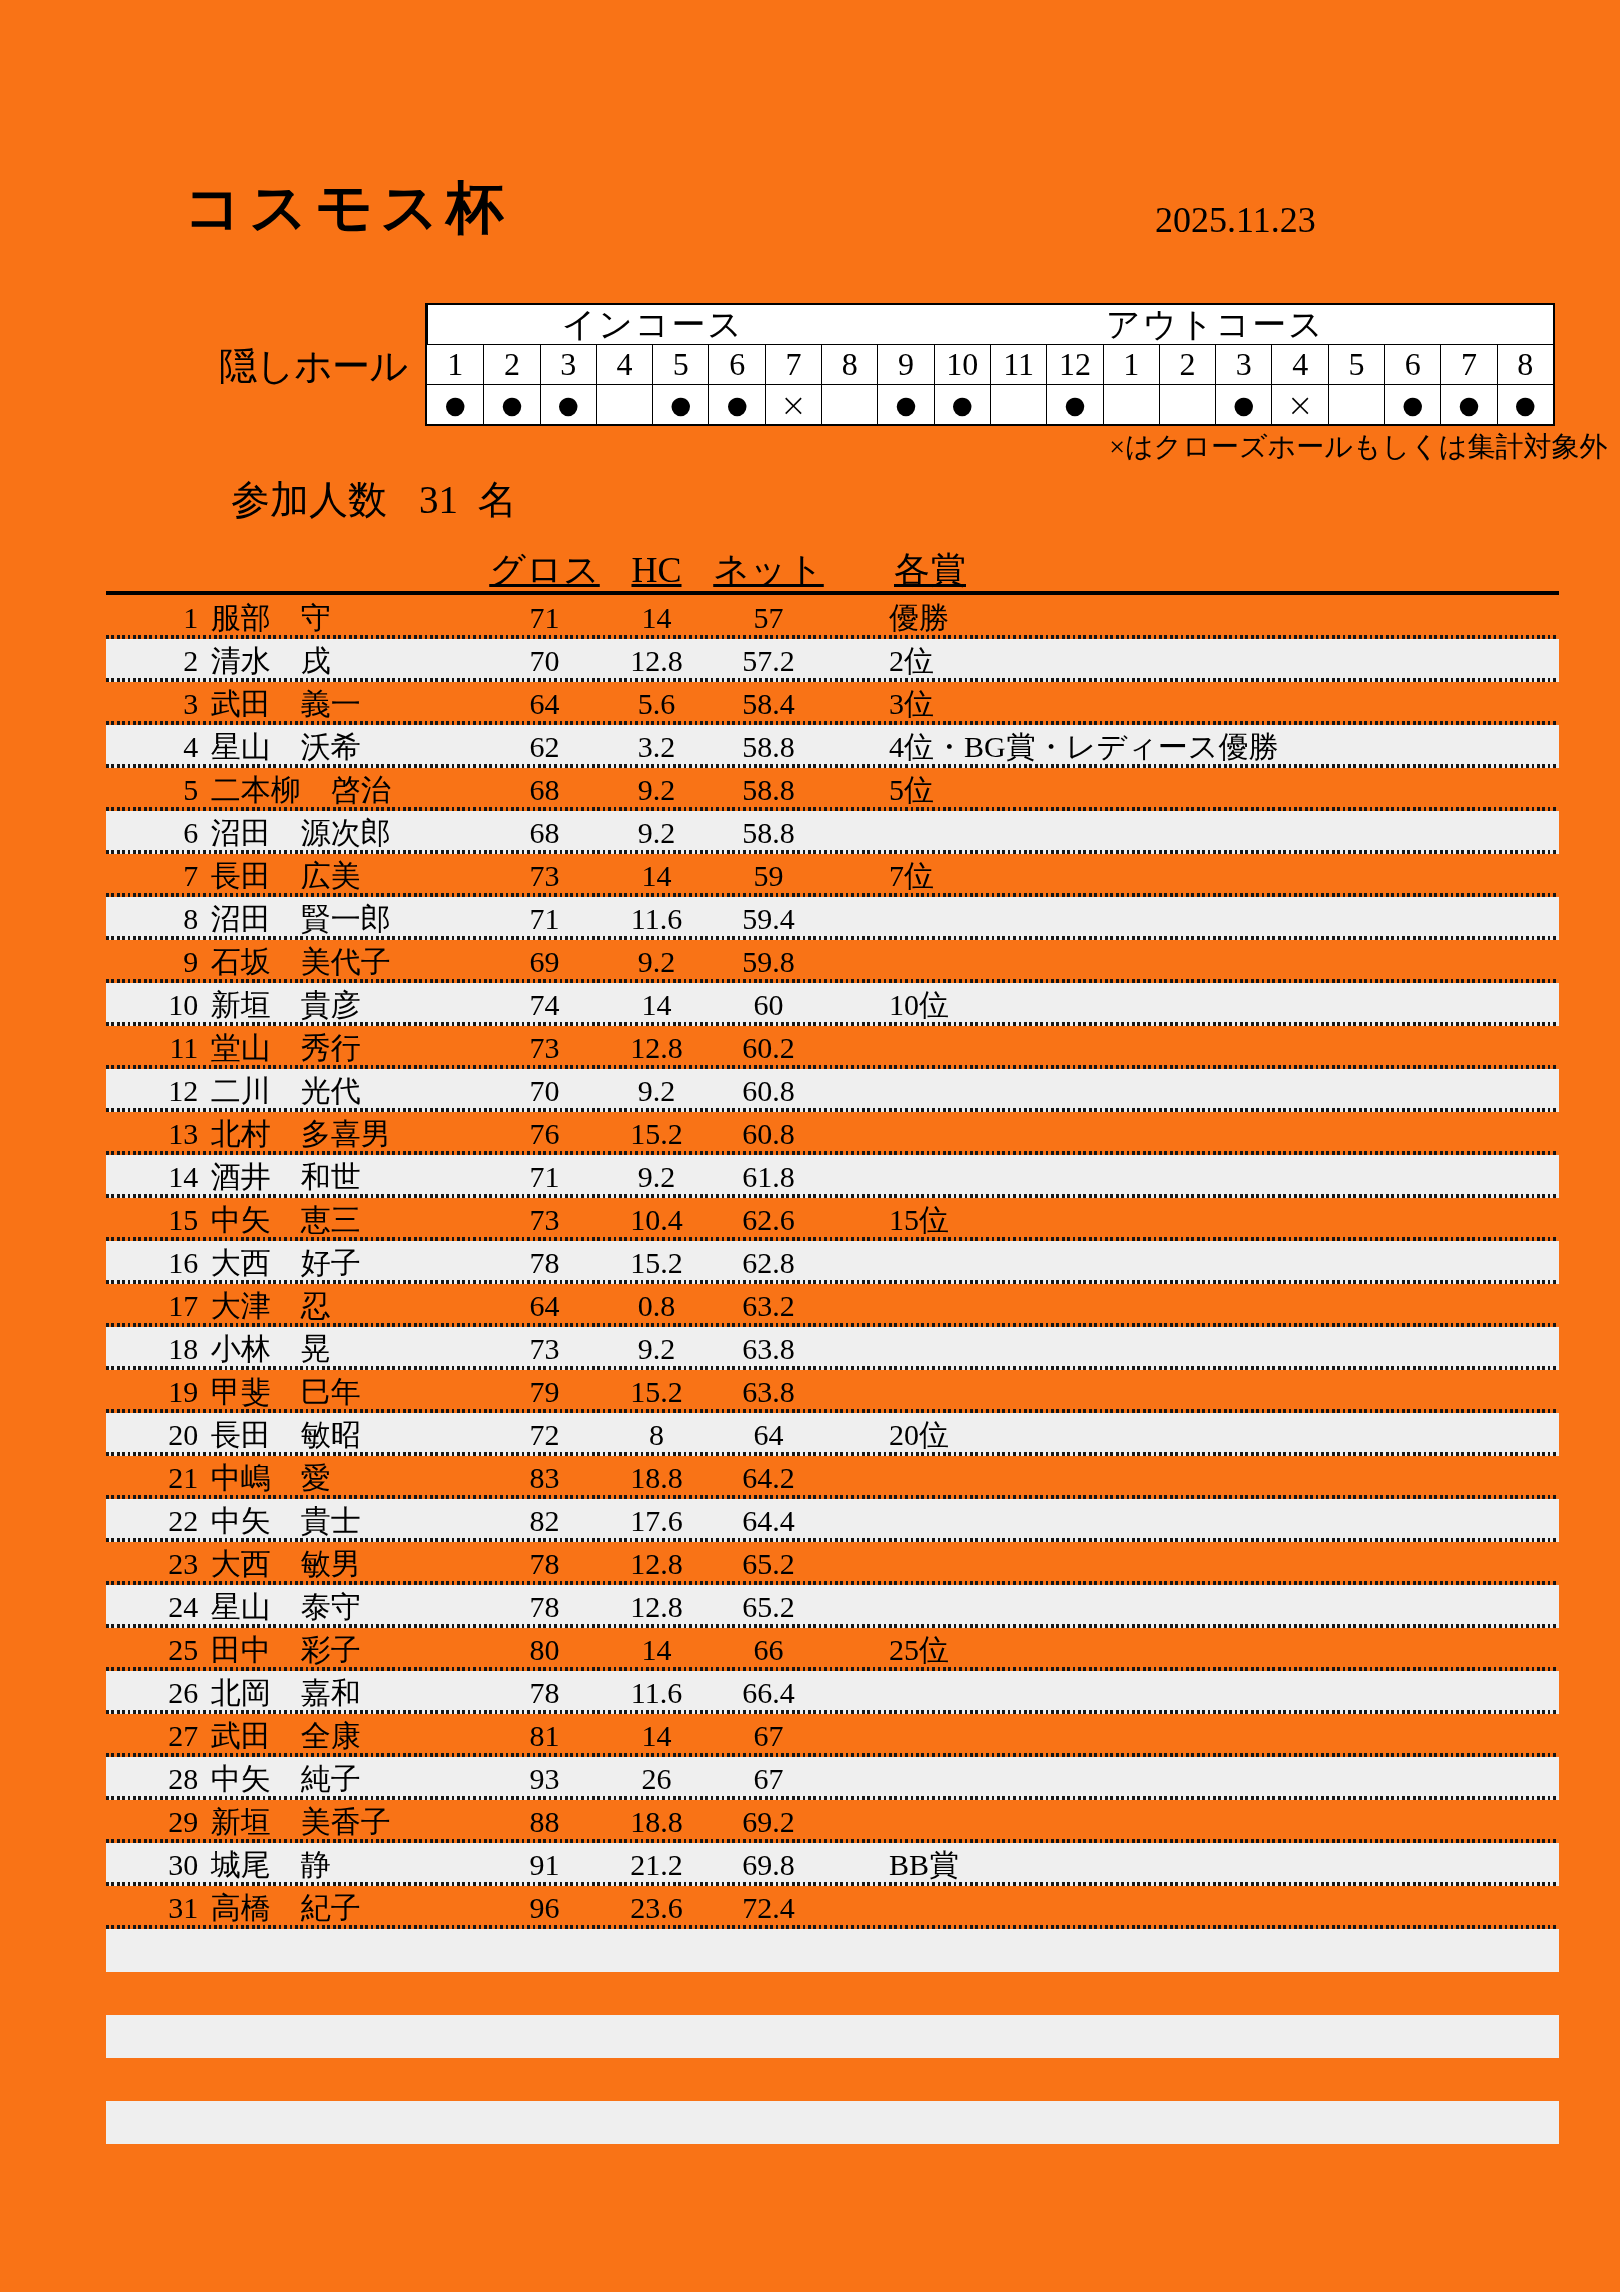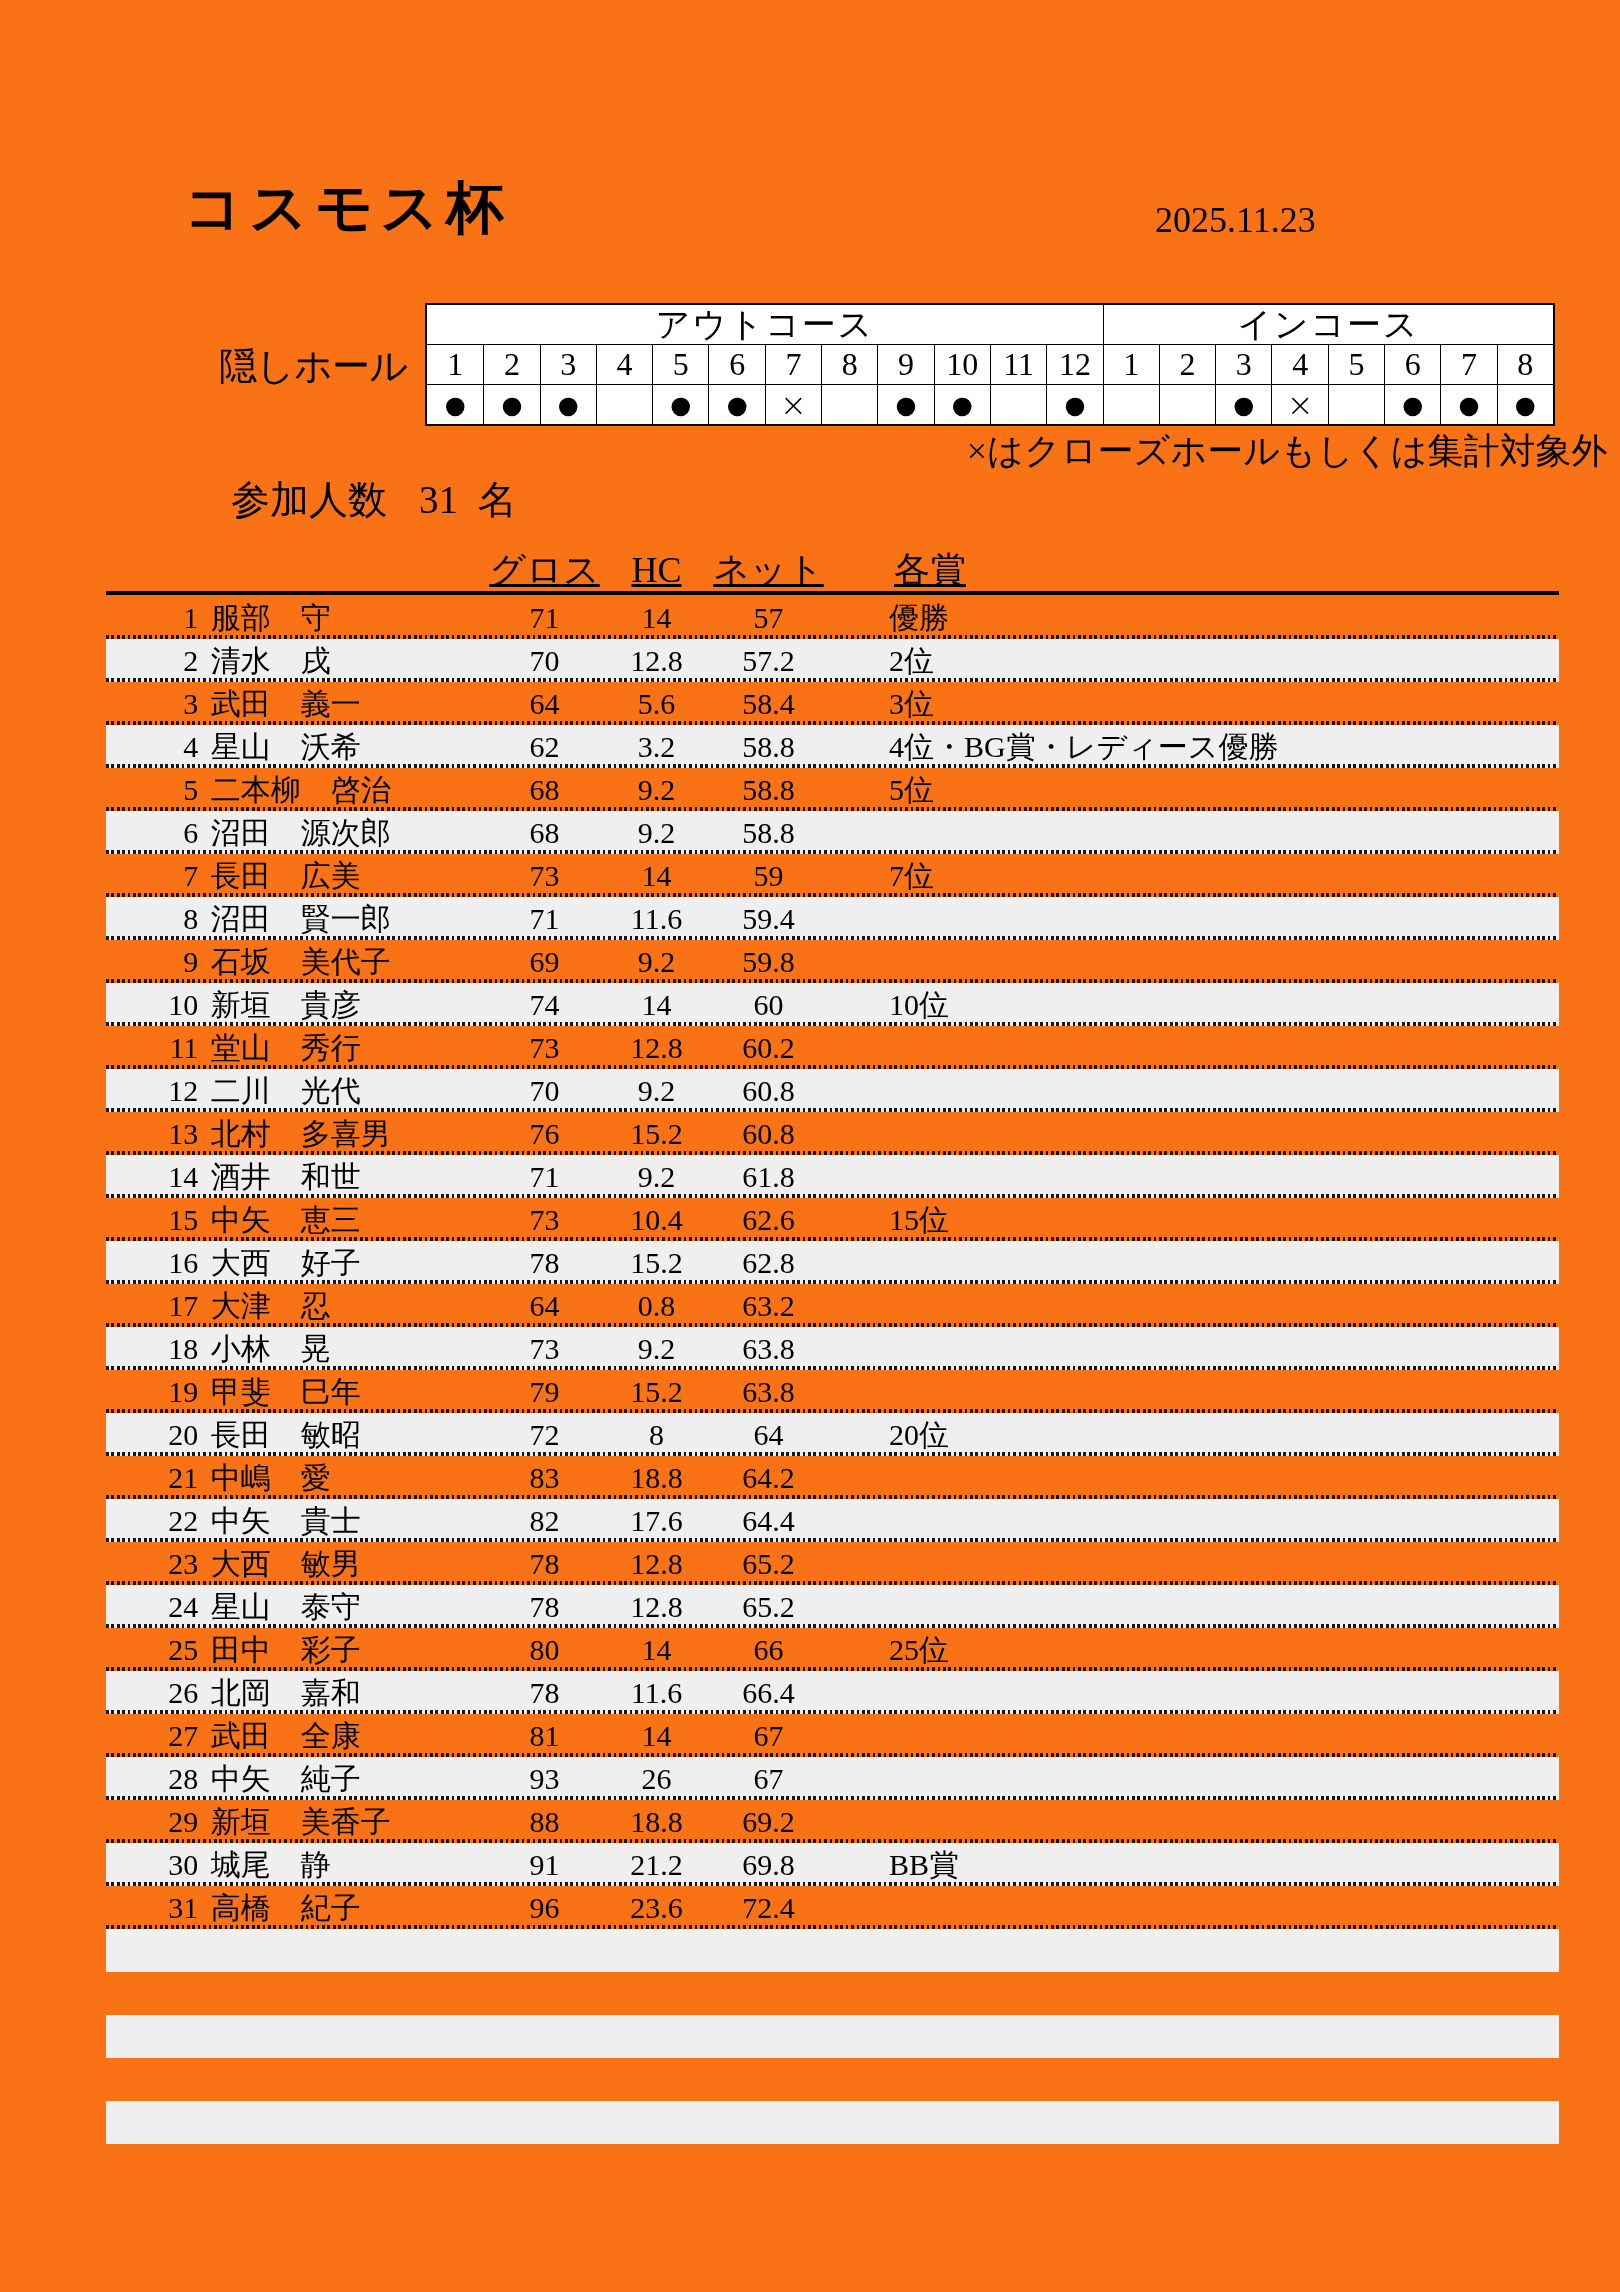--- a/index.html
+++ b/index.html
@@ -20,21 +20,21 @@
   .hh-cell{box-sizing:border-box;border-left:1.8px solid #000;border-top:1.8px solid #000;
     display:flex;align-items:center;justify-content:center;overflow:hidden;}
   .hh-head{border-top:none;font-size:34px;letter-spacing:1.8px;}
   .hh-head.out{grid-column:span 12;border-left:none;}
   .hh-head.in{grid-column:span 8;}
   .hh-num{font-size:32px;}
   .hh-mark{font-size:27px;}
   .hh-mark.filled{font-size:43px;line-height:1;}
   .hh-mark.closed{font-size:32px;font-family:"DejaVu Sans","Liberation Sans",sans-serif;font-weight:200;}
   .hh-cell.first{border-left:none;}
-  .hh-note{position:absolute;right:12.5px;top:432px;font-size:36px;line-height:1.1;}
+  .hh-note{position:absolute;right:12.5px;top:432px;font-size:28px;line-height:1.1;}
 
   .participants{position:absolute;left:231px;top:480px;font-size:39px;line-height:1;}
   .participants .p-count{margin-left:32px;}
   .participants .p-unit{margin-left:19.7px;}
 
   
   .results-header{
     position:absolute;left:106px;top:550px;width:1453px;height:41px;
     display:grid;grid-template-columns:103px 264px 143px 81px 143px 1fr;
     font-size:36px;line-height:41px;
@@ -61,22 +61,22 @@
 <body>
 
 <div class="page">
 
   <div class="title">コスモス杯</div>
   <div class="date">2025.11.23</div>
 
   <div class="hh-label">隠しホール</div>
 
   <div class="hh-table" id="hh-table">
+    <div class="hh-cell hh-head in">インコース</div>
     <div class="hh-cell hh-head out">アウトコース</div>
-    <div class="hh-cell hh-head in">インコース</div>
   <div class="hh-cell hh-num first">1</div>
       <div class="hh-cell hh-num">2</div>
       <div class="hh-cell hh-num">3</div>
       <div class="hh-cell hh-num">4</div>
       <div class="hh-cell hh-num">5</div>
       <div class="hh-cell hh-num">6</div>
       <div class="hh-cell hh-num">7</div>
       <div class="hh-cell hh-num">8</div>
       <div class="hh-cell hh-num">9</div>
       <div class="hh-cell hh-num">10</div>

